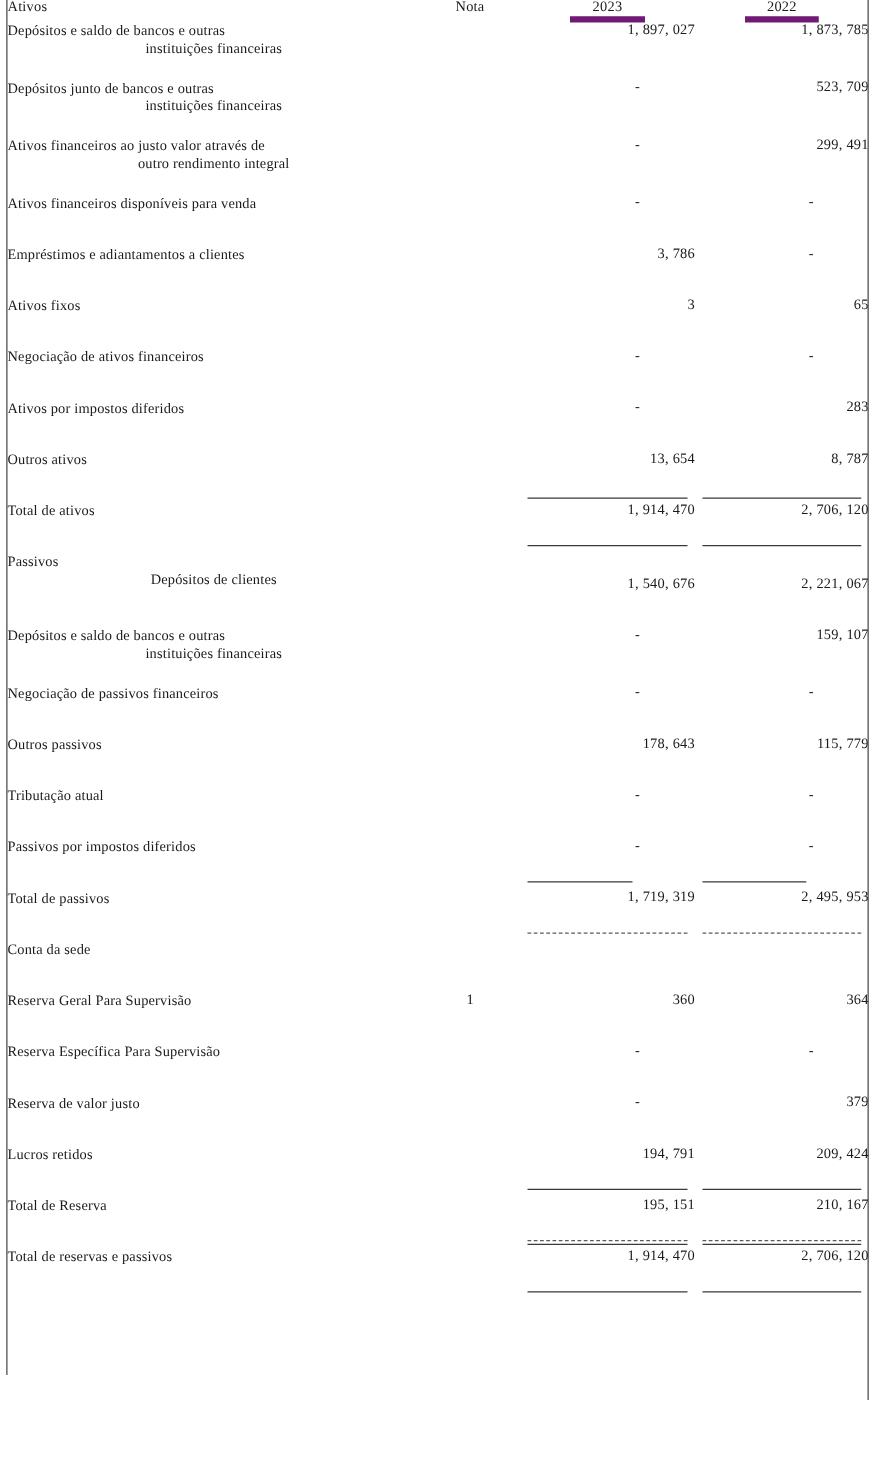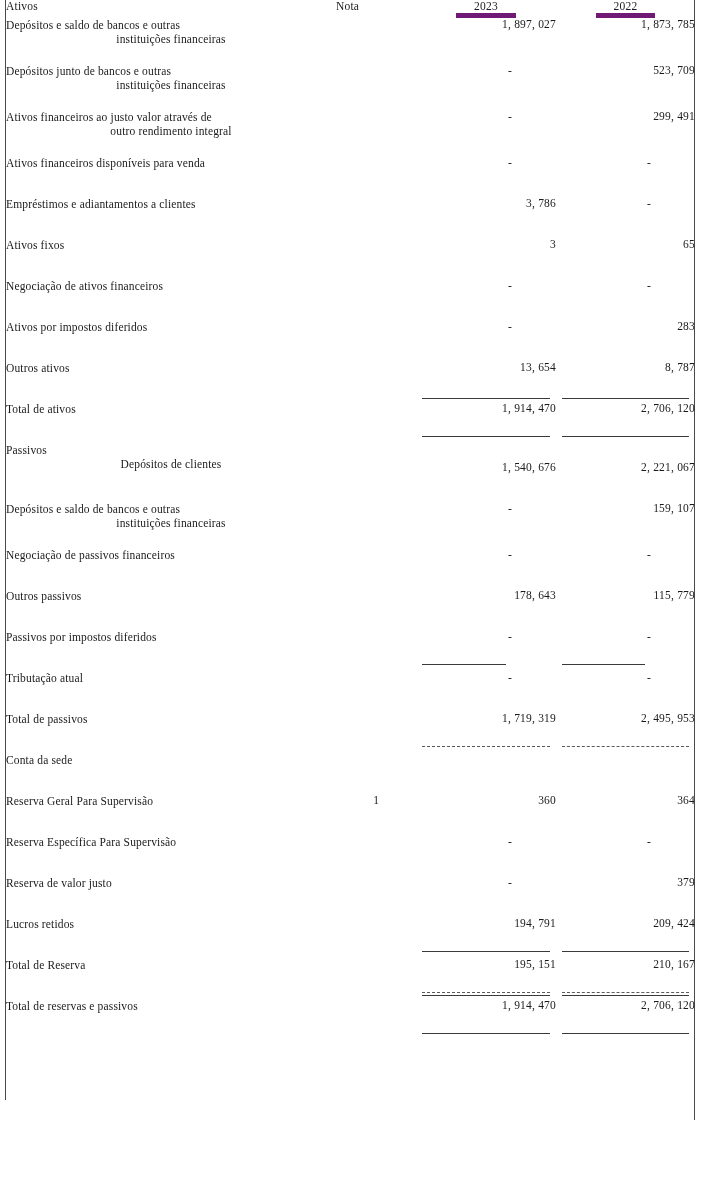--- a/index.html
+++ b/index.html
@@ -53,21 +53,21 @@
   col.c-note  { width: 80px; }
   col.c-y1    { width: 140px; }
   col.c-y2    { width: 139px; }
 
   .hdr-row td {
     padding-bottom: 3px;
     font-size: 11.5px;
     letter-spacing: 0.2px;
   }
   .hdr-label { text-align: left; padding-left: 3px; }
-  .hdr-note { }
+  .hdr-note { text-align: center; }
   .hdr-year {
     text-align: center;
     position: relative;
   }
   .hdr-year span.txt {
     display: inline-block;
     border-bottom: 5px solid #701a75;
     padding: 0 18px 1px 18px;
   }
 
@@ -275,37 +275,37 @@
       <tr class="row">
         <td class="label">
           <span>Outros passivos</span>
         </td>
         <td class="note"></td>
         <td class="val">178, 643</td>
         <td class="val">115, 779</td>
       </tr>
       <tr class="row">
         <td class="label">
+          <span>Tributação atual</span>
+        </td>
+        <td class="note"></td>
+        <td class="val dash">-</td>
+        <td class="val dash">-</td>
+      </tr>
+      <tr class="row">
+        <td class="label">
           <span>Passivos por impostos diferidos</span>
         </td>
         <td class="note"></td>
         <td class="val dash">
           <span class="cellwrap uline-single">-</span>
         </td>
         <td class="val dash">
           <span class="cellwrap uline-single">-</span>
         </td>
-      </tr>
-      <tr class="row">
-        <td class="label">
-          <span>Tributação atual</span>
-        </td>
-        <td class="note"></td>
-        <td class="val dash">-</td>
-        <td class="val dash">-</td>
       </tr>
 
       <tr class="row">
         <td class="label">
           <span>Total de passivos</span>
         </td>
         <td class="note"></td>
         <td class="val">
           <span class="cellwrap uline-dot">1, 719, 319</span>
         </td>

